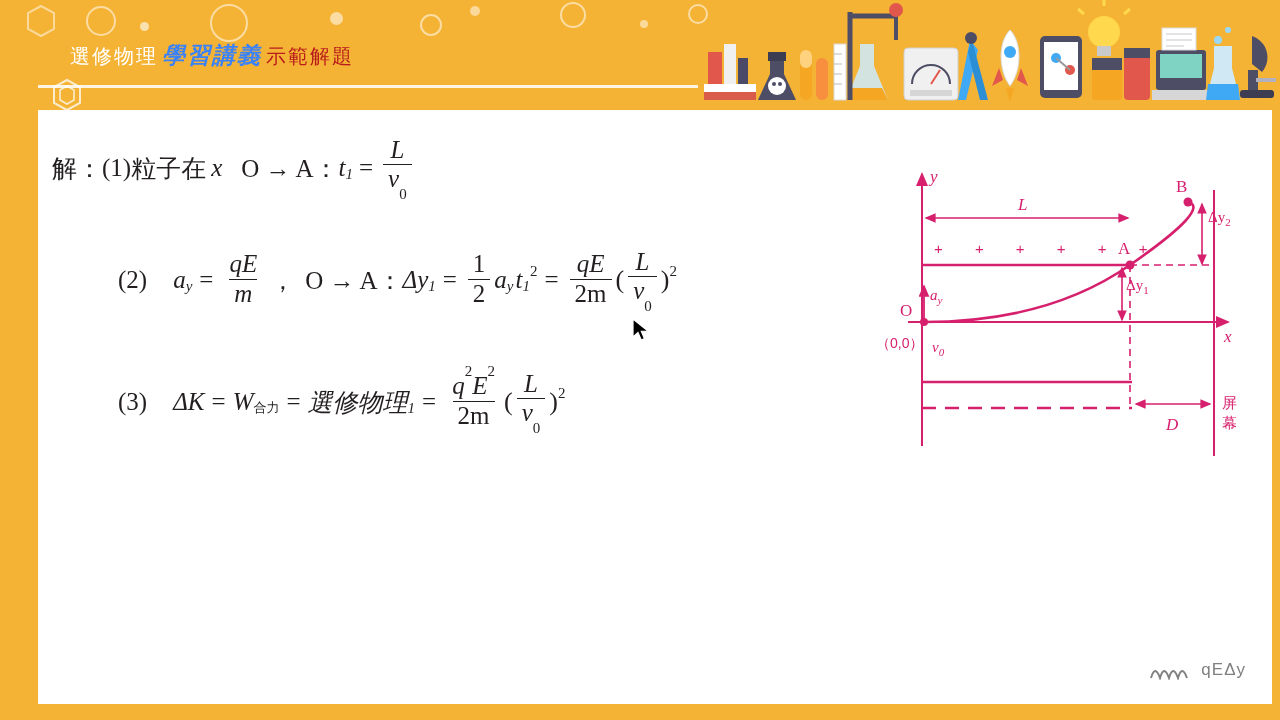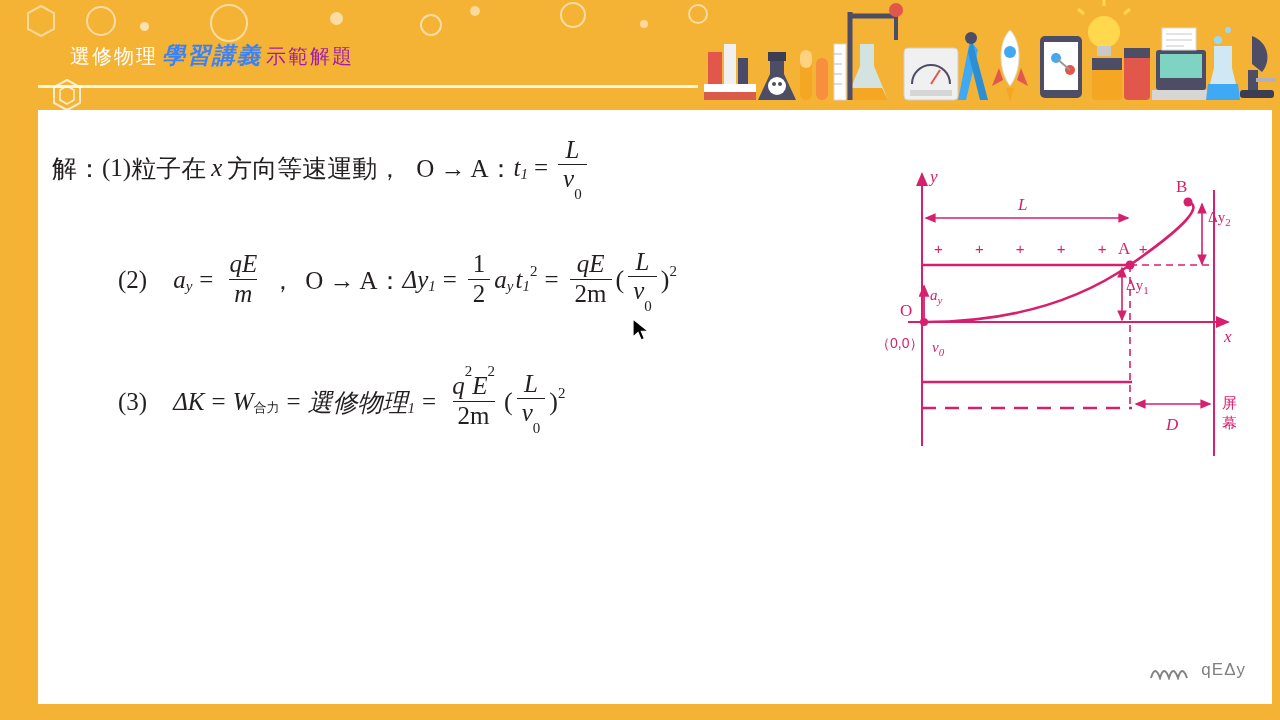--- a/index.html
+++ b/index.html
@@ -88,21 +88,21 @@
   }
   .title-bar .t-em {
     color: #3b82f6;
     font-size: 23px;
     font-weight: bold;
     font-style: italic;
     letter-spacing: 2px;
     padding: 0 4px;
   }
   .title-bar .t-tail {
-    color: #a21caf;
+    color: #b91c1c;
     font-size: 20px;
     letter-spacing: 2px;
   }
 
   
   .title-underline {
     position: absolute;
     left: 38px; top: 85px;
     width: 660px; height: 3px;
     background: rgba(255,255,255,0.85);
@@ -324,21 +324,20 @@
 
   <div class="white-page"></div>
 
   <div class="content">
 
     <div class="math-line" style="left:14px; top:28px;">
       <span class="cjk">解：</span>
       <span>(1)</span>
       <span class="cjk">粒子在</span>
       <span class="ital" style="padding:0 5px;">x</span>
-      <span class="cjk">方向等速運動，</span>
       <span style="padding-left:14px;">O → A：</span>
       <span class="ital">t</span>
       <span class="sub ital">1</span>
       <span style="padding:0 6px;">=</span>
       <span class="frac">
         <span class="num ital">L</span>
         <span class="den"><span class="ital">v</span><span class="sub">0</span></span>
       </span>
     </div>
 

